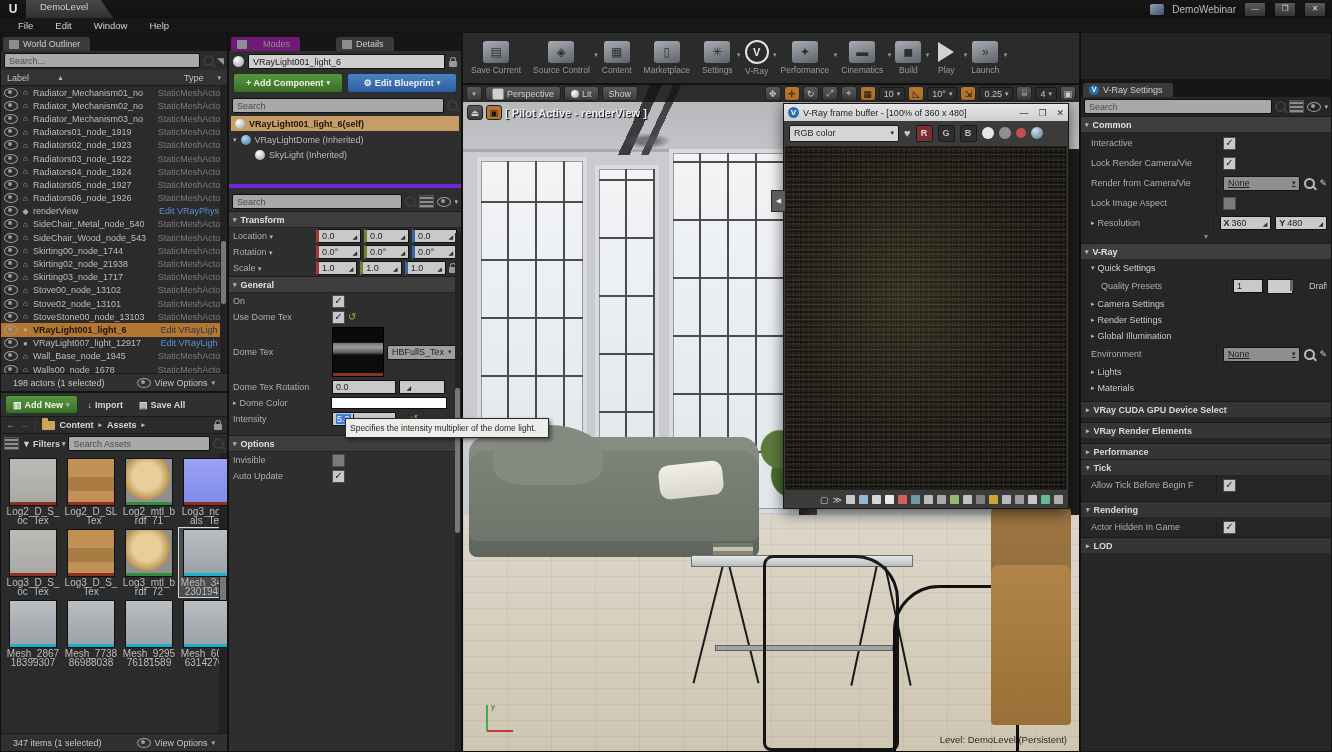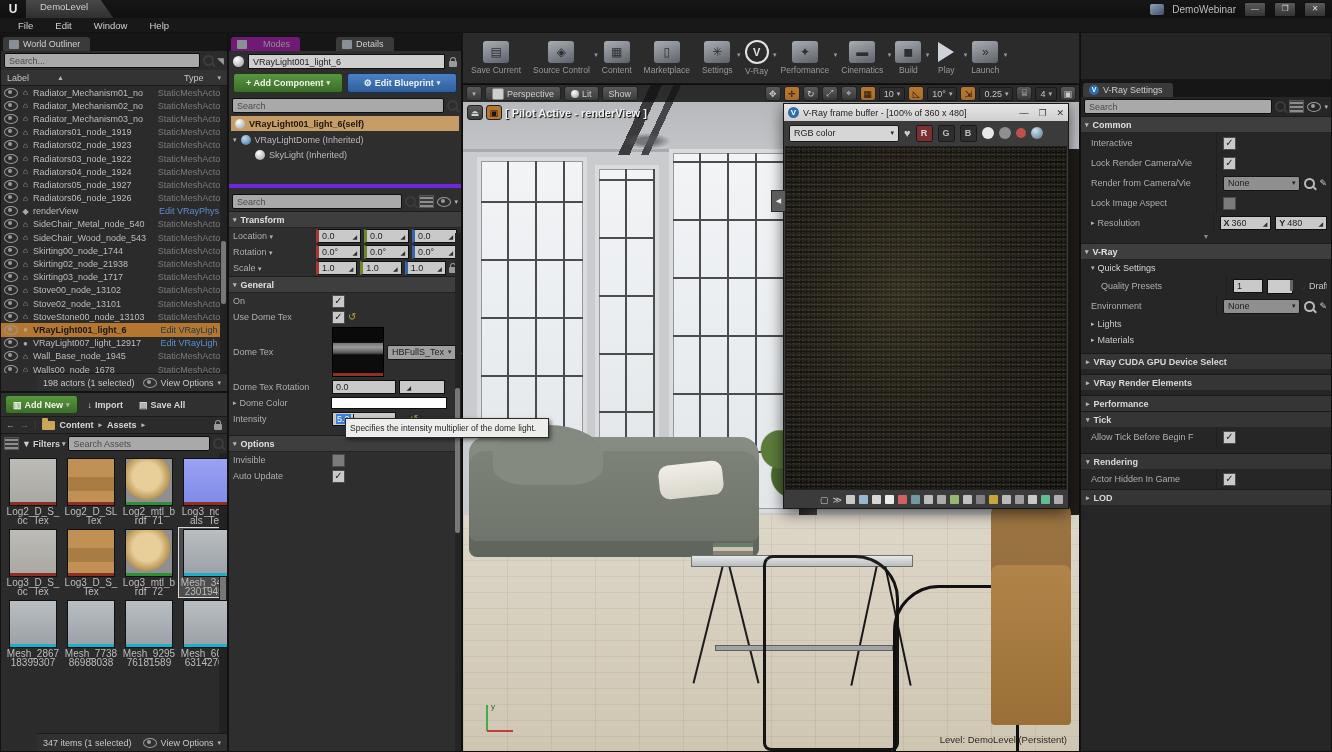--- a/index.html
+++ b/index.html
@@ -44,21 +44,21 @@
   .ohdr{display:flex;height:15px;align-items:center;background:#333;border-bottom:1px solid #1a1a1a;padding:0 6px;color:#c4c4c4;}
   .olist{flex:1;overflow:hidden;position:relative;background:#2b2b2b;}
   .orow{height:13.2px;display:flex;align-items:center;gap:3px;padding:0 3px;}
   .orow .aico{width:9px;text-align:center;color:#a8a8a8;font-size:8px;flex:none;}
   .orow .lab{flex:1;white-space:nowrap;overflow:hidden;color:#bdbdbd;}
   .orow .typ{width:70px;color:#7c7c7c;white-space:nowrap;overflow:hidden;flex:none;text-align:center;}
   .orow.link .typ{color:#5d8fce;}
   .orow.sel{background:#b5762f;}
   .orow.sel .lab{color:#161616;font-weight:bold;}
   .orow.sel .typ{color:#203a55;}
-  .ofoot{height:17px;border-top:1px solid #1a1a1a;display:flex;align-items:center;gap:5px;padding:0 6px;background:#303030;margin-left:36px;}
+  .ofoot{height:17px;border-top:1px solid #1a1a1a;display:flex;align-items:center;gap:5px;padding:0 12px;background:#303030;}
   .scrolltrack{position:absolute;right:0;top:0;bottom:0;width:7px;background:#222;}
   .scrollthumb{position:absolute;right:1px;width:5px;background:#777;border-radius:2px;}
   
   #details{left:228px;top:32px;width:234px;height:720px;background:#2e2e2e;}
   .nrow{display:flex;align-items:center;gap:4px;padding:3px 4px;}
   .sphere{width:11px;height:11px;border-radius:50%;background:radial-gradient(circle at 35% 30%,#fff,#9a9a9a);flex:none;}
   .nameinput{flex:1;height:13px;background:#cfcfcf;border:1px solid #111;color:#222;font-size:9px;padding:0 4px;font-family:"Liberation Sans",sans-serif;}
   .btnrow{display:flex;gap:4px;padding:1px 4px 3px;}
   .gbtn{flex:1;height:18px;background:linear-gradient(#57963f,#3c6e2a);border:1px solid #1d3a12;border-radius:3px;color:#eef4e8;font-weight:bold;display:flex;align-items:center;justify-content:center;gap:3px;}
   .bbtn{flex:1;height:18px;background:linear-gradient(#4a82c4,#2f5e9e);border:1px solid #16314f;border-radius:3px;color:#eaf1fa;font-weight:bold;display:flex;align-items:center;justify-content:center;gap:3px;}
@@ -122,21 +122,21 @@
   .fbfoot{height:17px;background:#3b3b3b;display:flex;align-items:center;gap:4px;padding:0 5px;}
   .fico{width:9px;height:9px;border-radius:1px;opacity:0.9;}
   .fbexp{position:absolute;left:-13px;top:86px;width:13px;height:20px;background:#5c5c5c;border:1px solid #2a2a2a;color:#e8e8e8;font-size:7px;line-height:20px;text-align:center;}
   
   #vrp{left:1080px;top:32px;width:252px;height:720px;background:#262626;border-left:1px solid #101010;}
   #vrp .spacer{height:46px;background:#242424;flex:none;}
   .vrow{display:flex;min-height:16px;align-items:center;gap:3px;padding:0 4px 0 10px;flex:none;}
   .vrow .pl{width:122px;color:#aeaeae;flex:none;white-space:nowrap;overflow:hidden;}
   .vrow .ctl{display:flex;align-items:center;gap:4px;flex:1;border-left:1px solid #1e1e1e;padding:2px 0 2px 6px;min-height:16px;}
   .hdr2{background:#353535;border-top:1px solid #191919;height:15px;display:flex;align-items:center;gap:4px;padding:0 5px;font-weight:bold;color:#d8d8d8;flex:none;}
-  .ddl2{background:#8f8f8f;border:1px solid #151515;border-radius:2px;color:#1e1e1e;height:13px;display:flex;align-items:center;padding:0 4px;gap:4px;flex:1;}
+  .ddl2{background:#8f8f8f;border:1px solid #151515;border-radius:2px;color:#1e1e1e;height:13px;display:flex;align-items:center;padding:0 4px;gap:4px;flex:1;text-decoration:underline;}
   .penc{color:#cfcfcf;font-size:9px;}
   .slider{flex:1;height:13px;background:#cccccc;border:1px solid #111;position:relative;}
   .slider .shandle{position:absolute;left:22px;top:0;width:3px;height:11px;background:#666;}
   
   #cb{left:0;top:392px;width:228px;height:360px;}
   .cbtns{display:flex;align-items:center;gap:4px;padding:2px 4px;background:#303030;border-bottom:1px solid #1a1a1a;}
   .addnew{height:17px;background:linear-gradient(#57963f,#3c6e2a);border:1px solid #1d3a12;border-radius:3px;color:#eef4e8;font-weight:bold;display:flex;align-items:center;gap:3px;padding:0 7px;}
   .flatbtn{display:flex;align-items:center;gap:3px;color:#d5d5d5;font-weight:bold;padding:0 6px;}
   .crumbs{display:flex;align-items:center;gap:5px;padding:3px 5px;border-bottom:1px solid #1a1a1a;color:#d8d8d8;font-weight:bold;}
   .folder{width:13px;height:9px;background:#caa55a;border-radius:1px;position:relative;}
@@ -883,20 +883,34 @@
           <span class="vbox" style="width:22px">
             <span>1</span>
           </span>
       <span class="slider">
             <span class="shandle"></span>
           </span>
       <span class="drag"></span>
       <span style="white-space:nowrap;overflow:hidden;width:18px">Draft</span>
         </span>
       </div>
+    <div>
+        <div class="vrow" style="color:#c9c9c9">
+          <span class="tri">▸</span>
+          <span>Camera Settings</span>
+        </div>
+        <div class="vrow" style="color:#c9c9c9">
+          <span class="tri">▸</span>
+          <span>Render Settings</span>
+        </div>
+        <div class="vrow" style="color:#c9c9c9">
+          <span class="tri">▸</span>
+          <span>Global Illumination</span>
+        </div>
+      </div>
     <div class="vrow">
         <span class="pl">Environment</span>
       <span class="ctl">
           <span class="ddl2">
             <span>None</span>
             <span class="cv" style="margin-left:auto;font-size:7px">▾</span>
           </span>
       <span class="mag lt"></span>
           <span class="penc">✎</span>
         </span>

